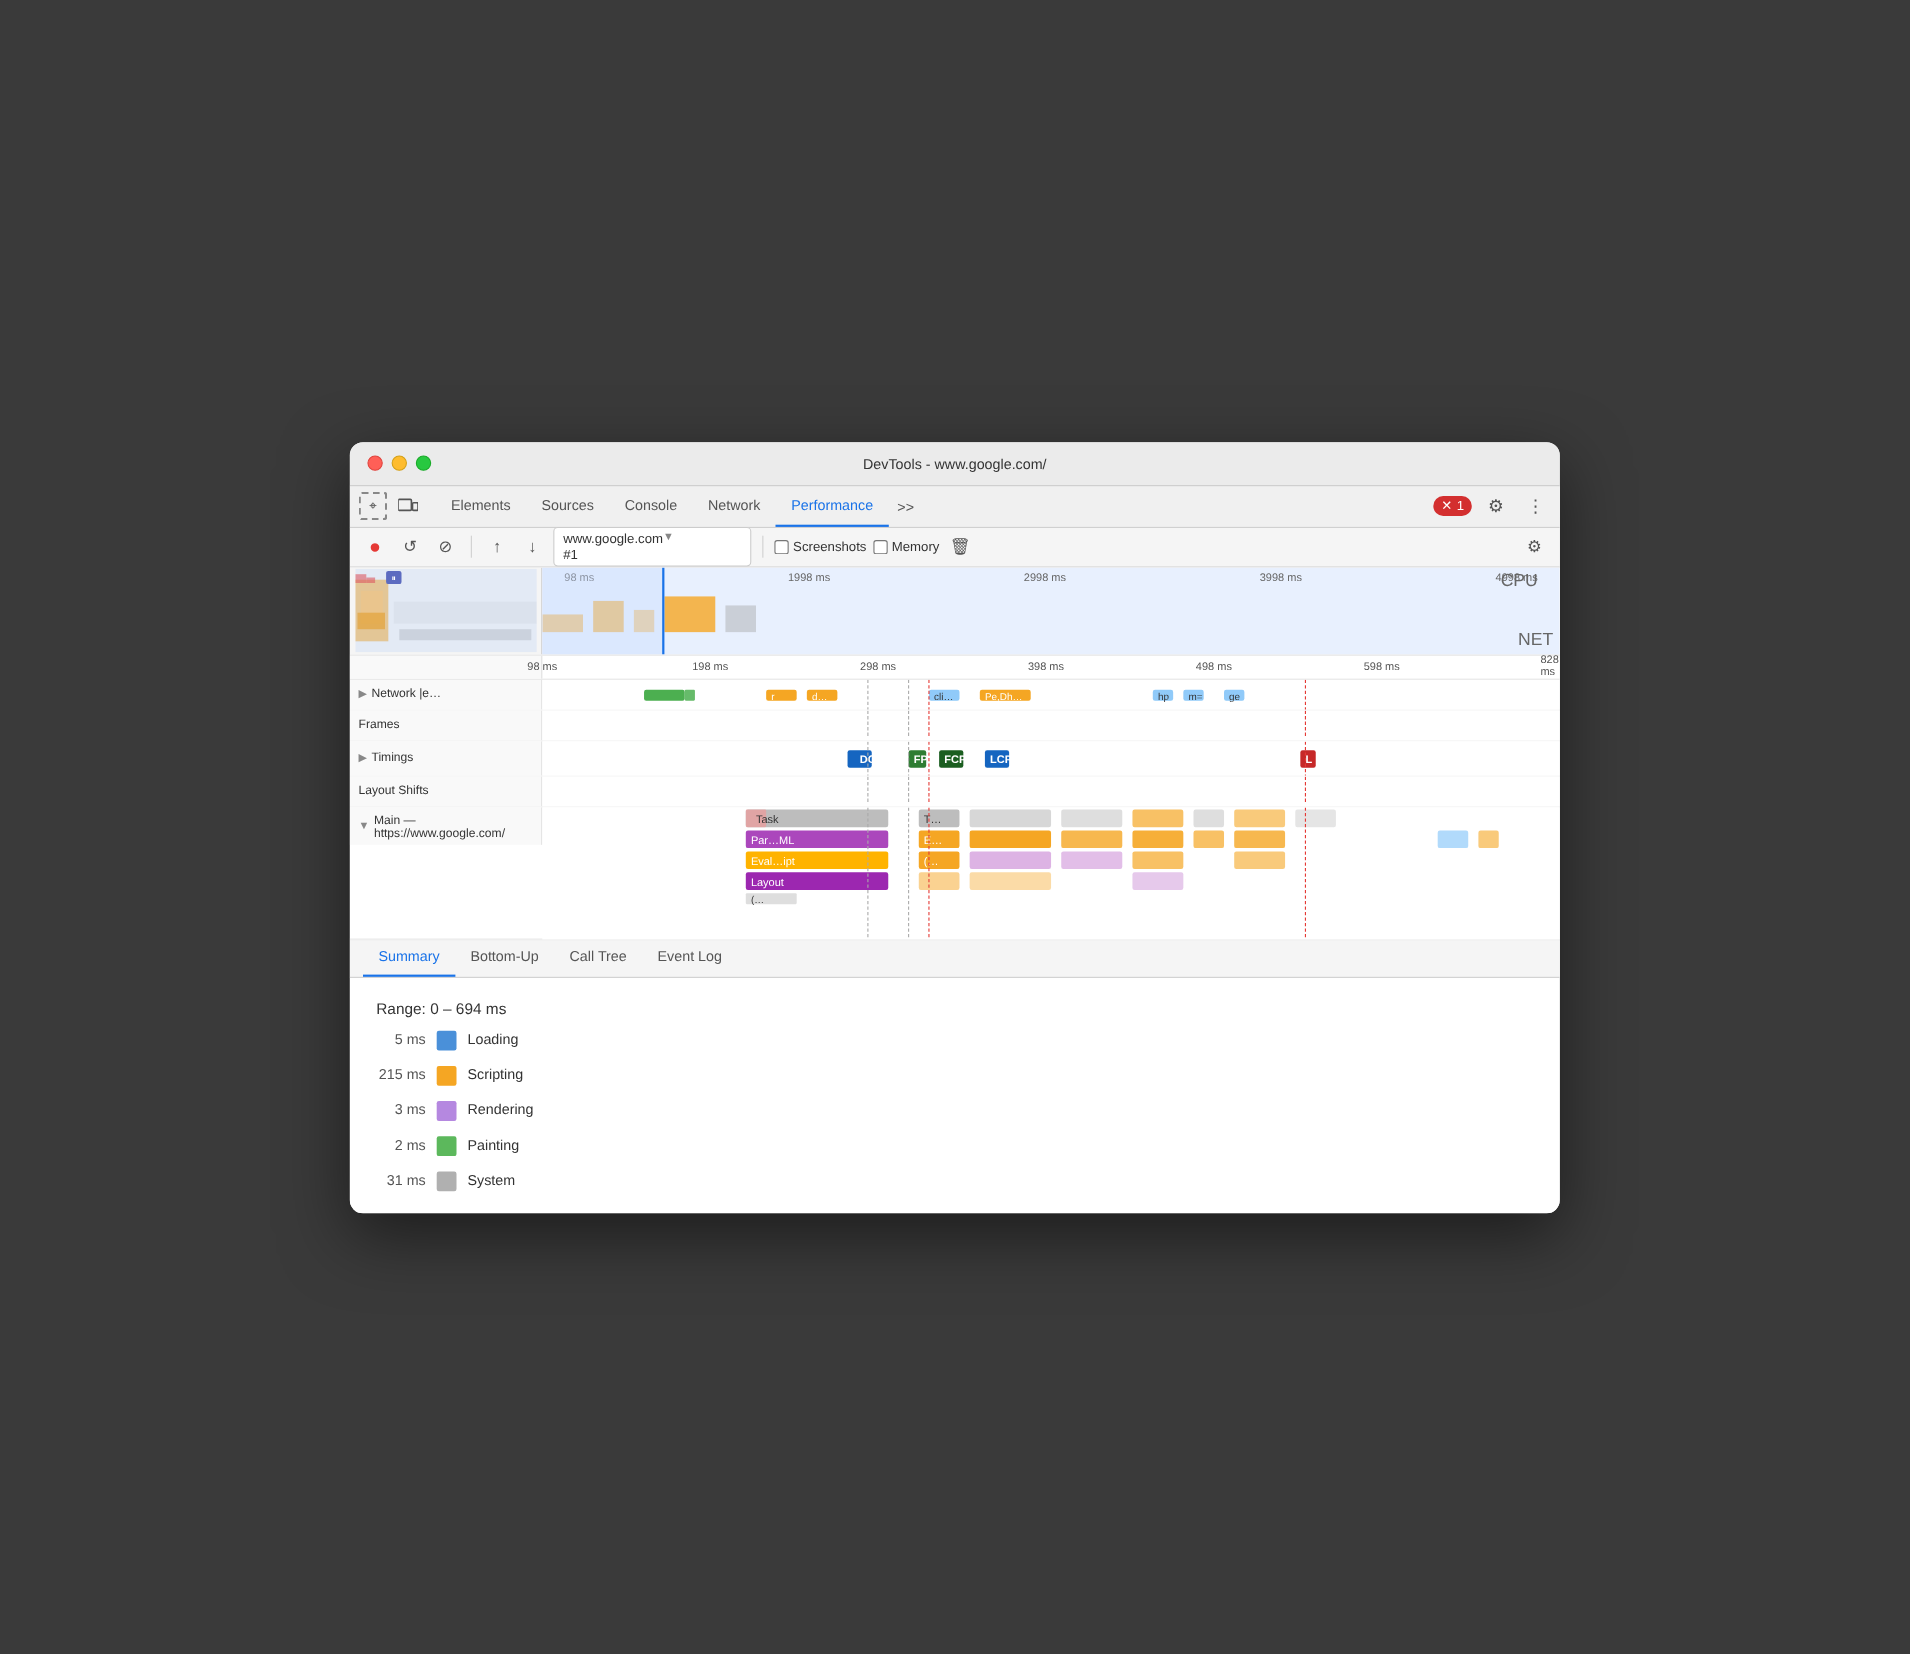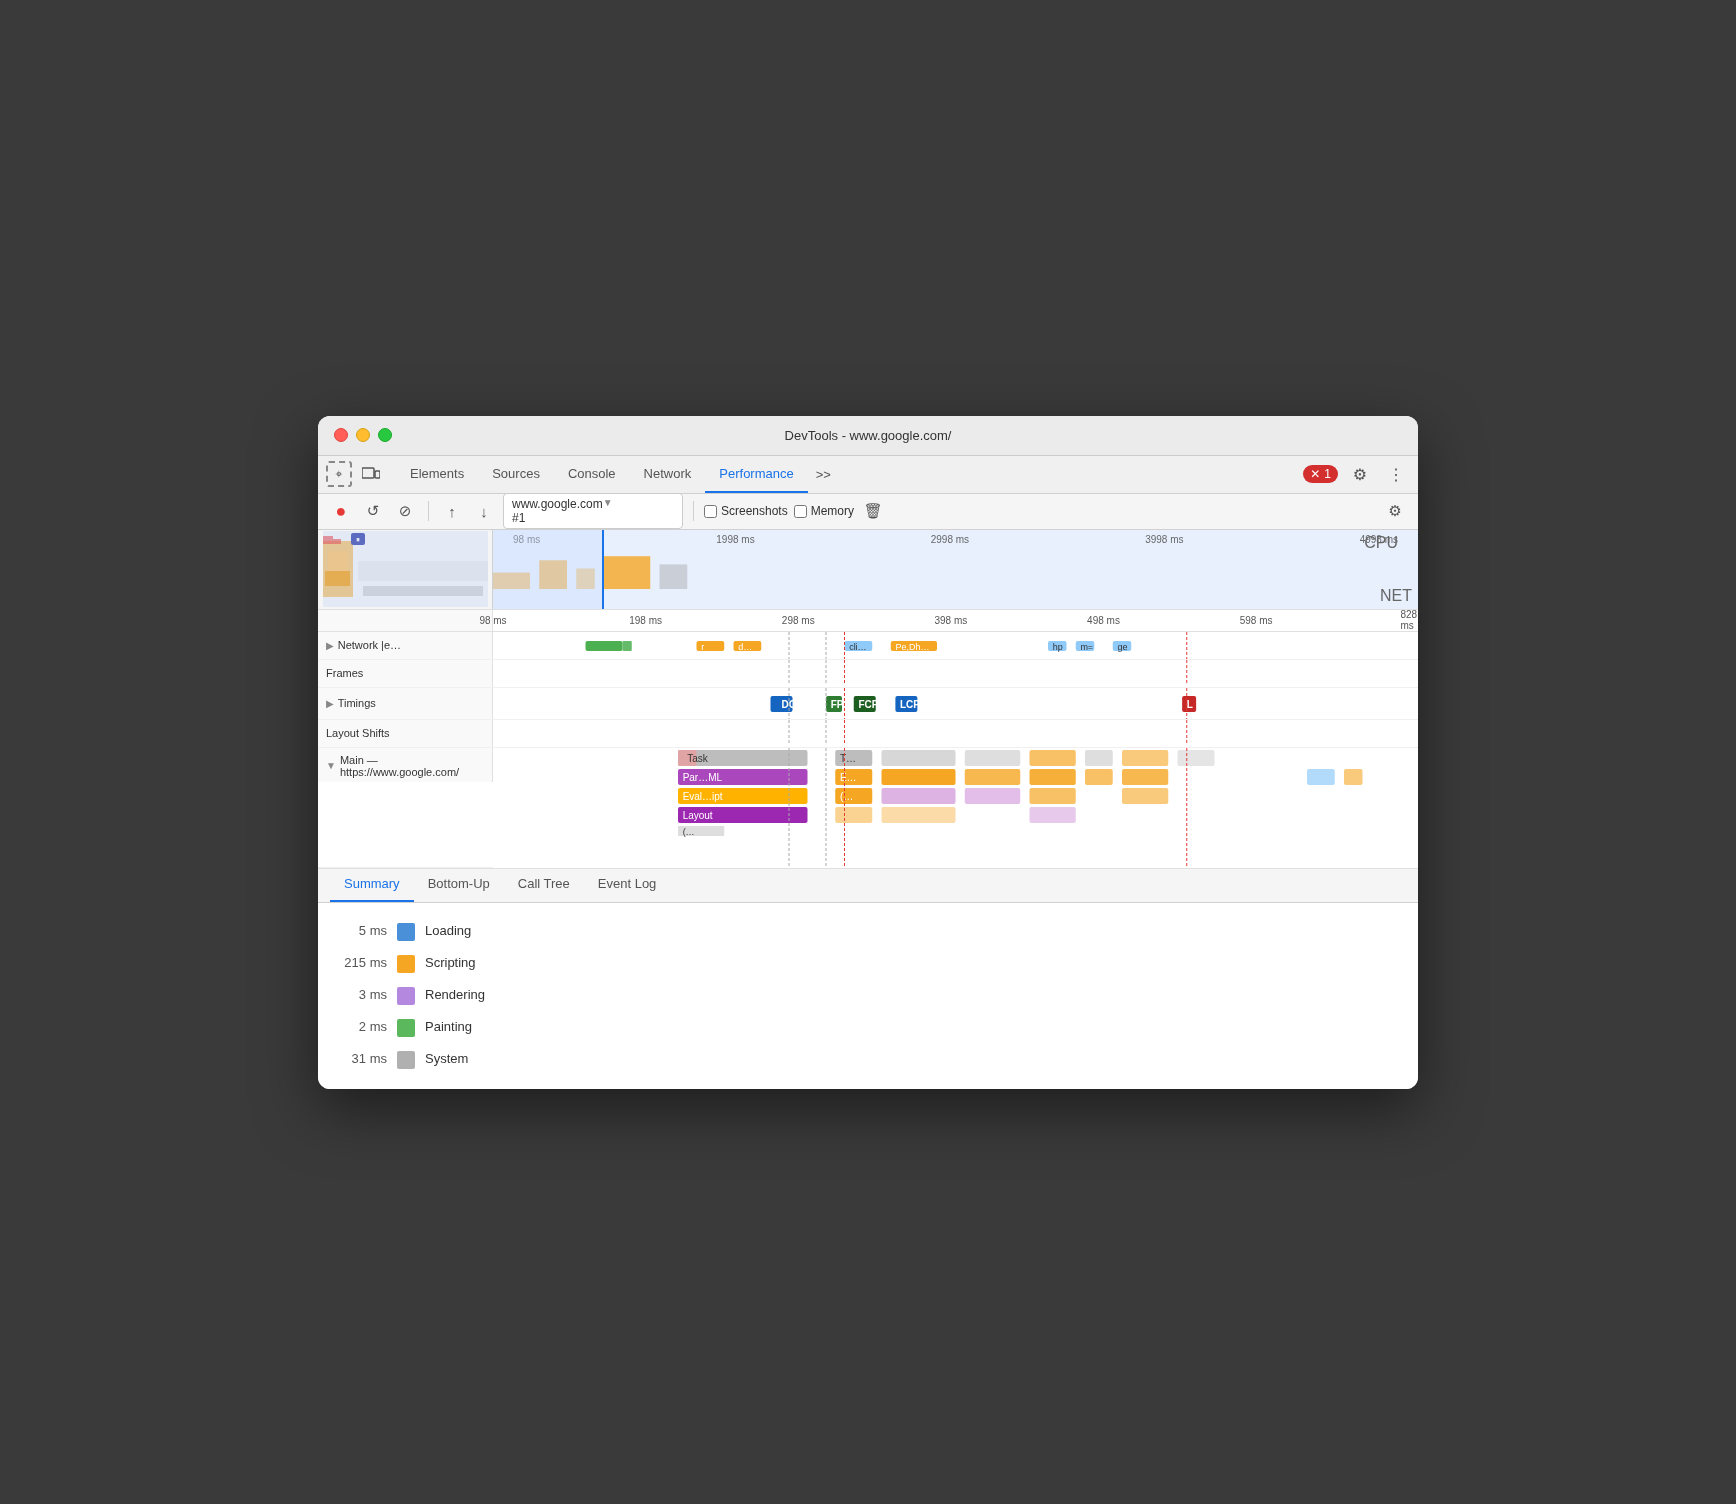--- a/index.html
+++ b/index.html
@@ -679,20 +679,21 @@
       </div>
       <div class="bottom-tab">
         <span>Call Tree</span>
       </div>
       <div class="bottom-tab">
         <span>Event Log</span>
       </div>
     </div>
 
     <div class="summary-panel">
+      <div class="summary-range">Range: 0 – 694 ms</div>
       <div class="summary-content">
 
 
         <div class="legend">
           <div class="legend-item">
             <span class="legend-ms">5 ms</span>
             <span class="legend-color" style="background:#4a90d9;"></span>
             <span class="legend-label">Loading</span>
           </div>
           <div class="legend-item">

